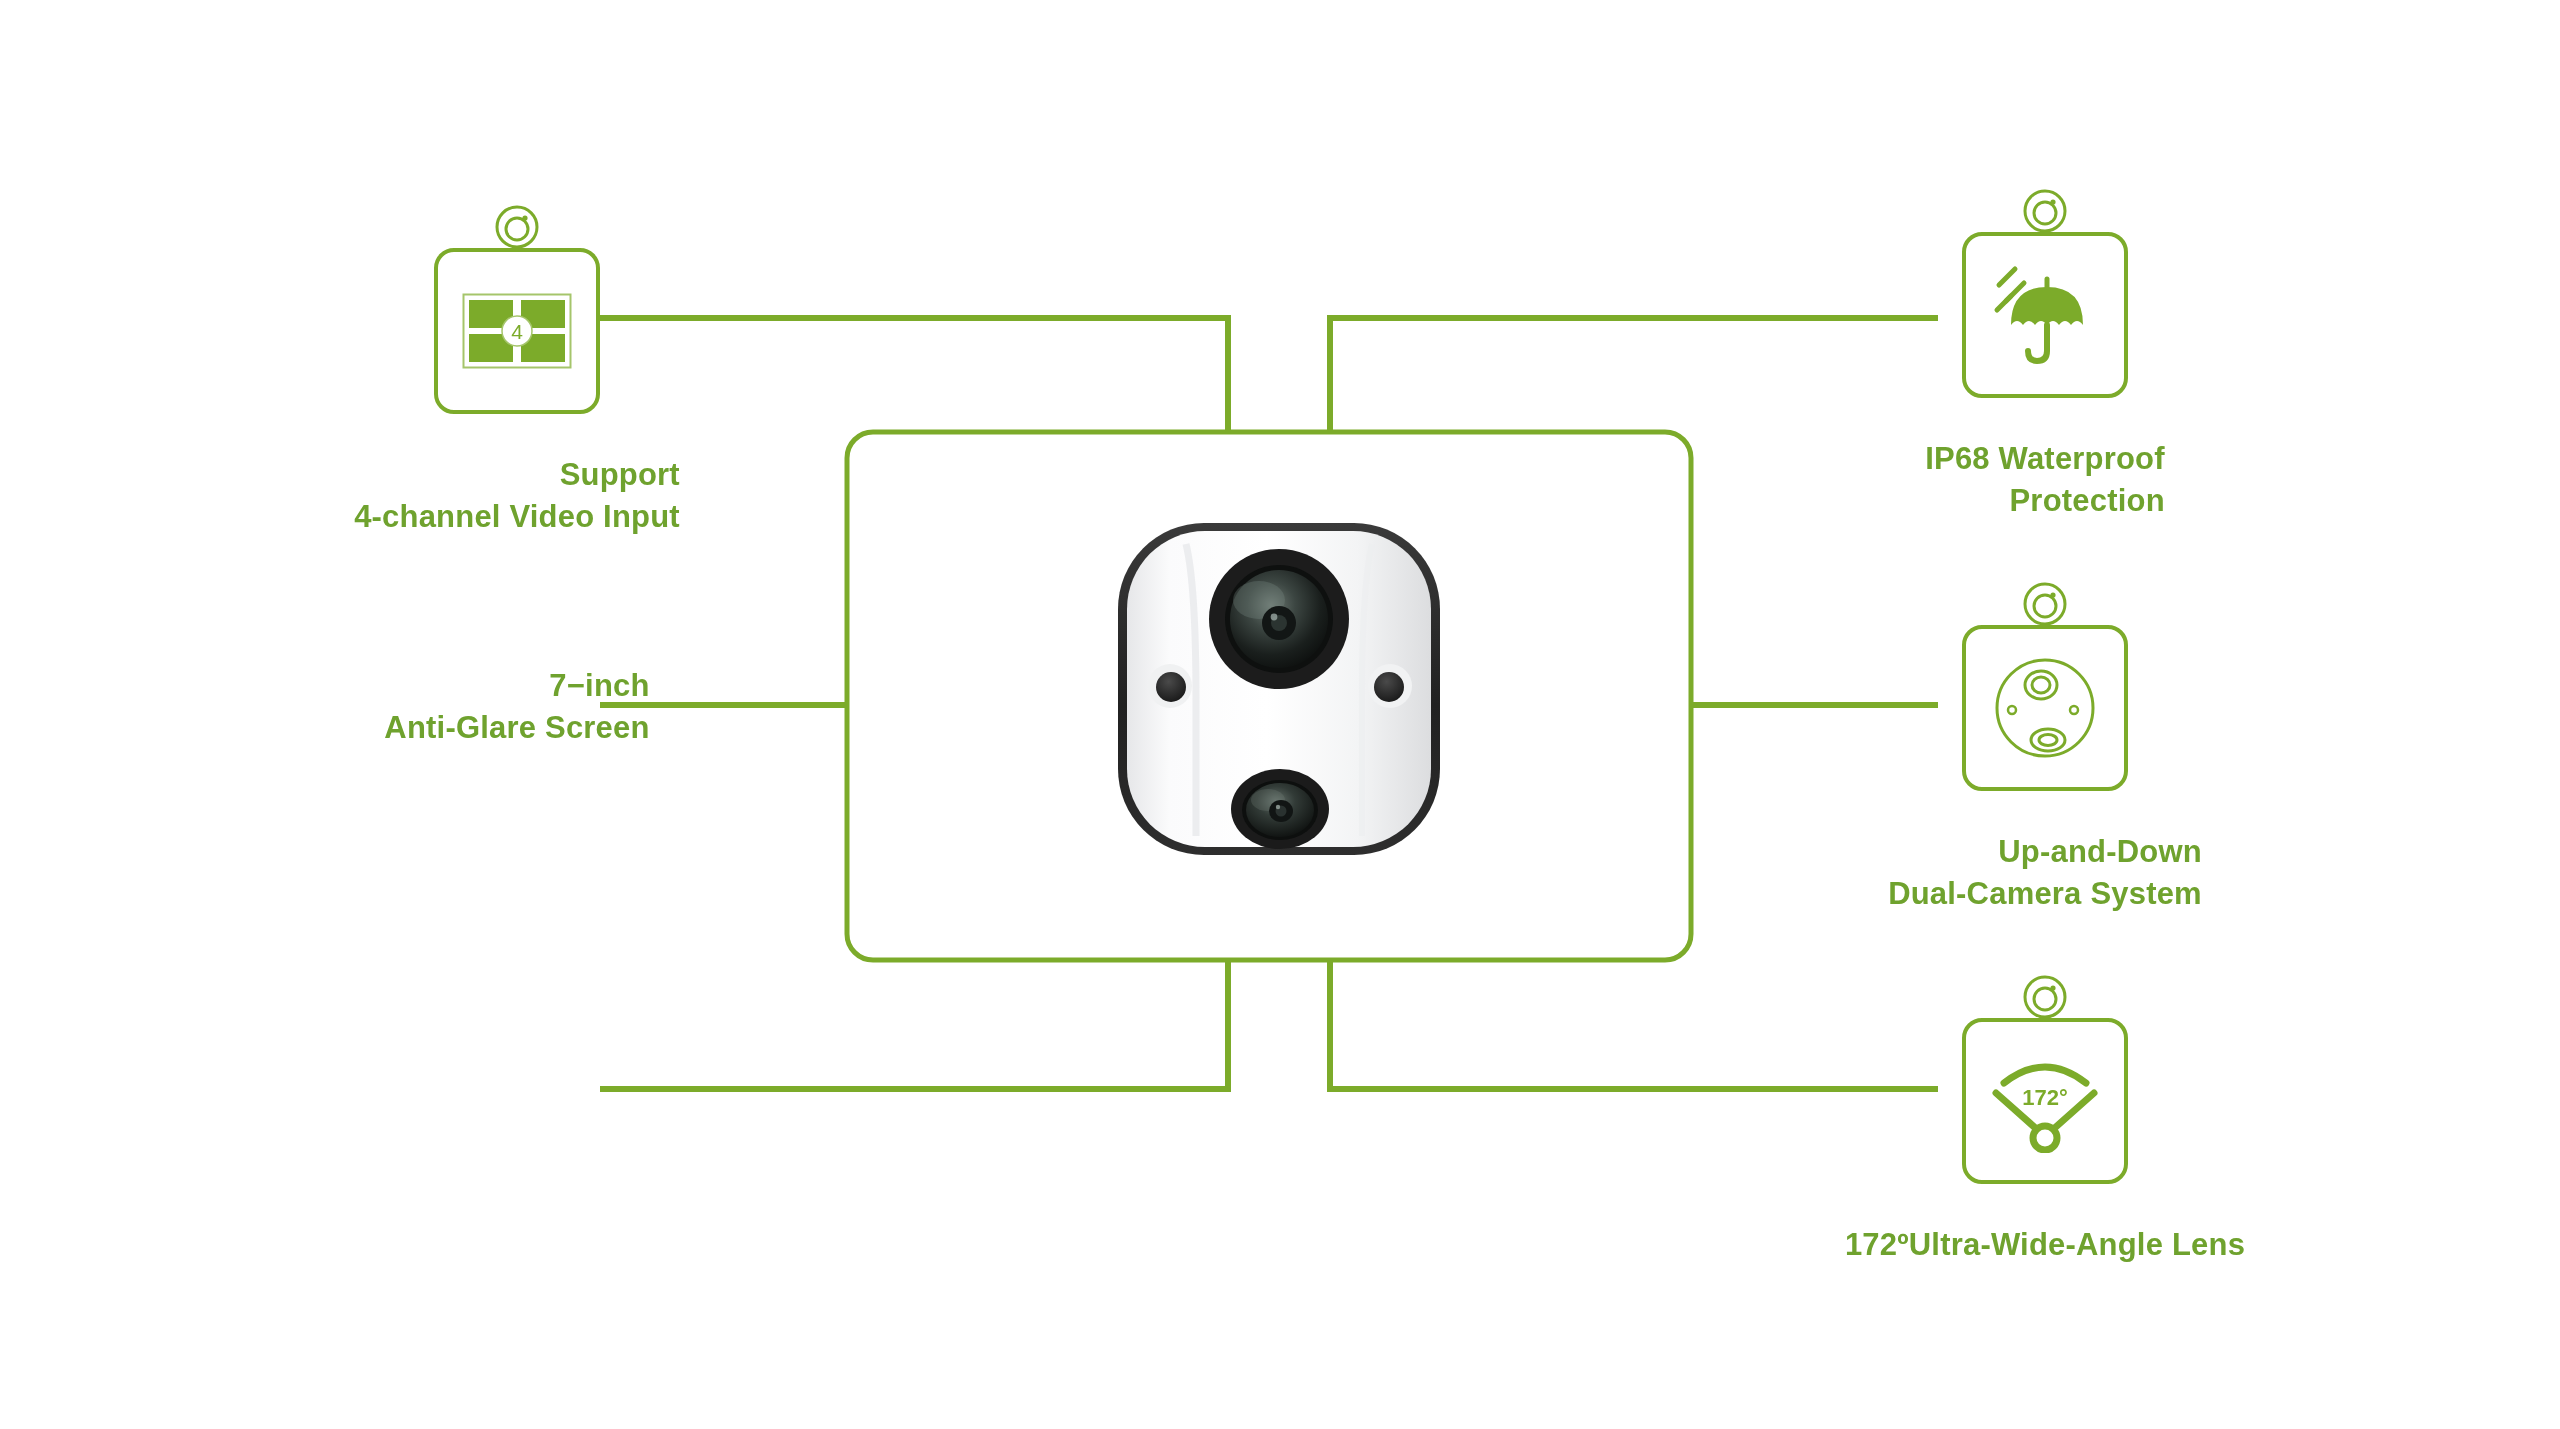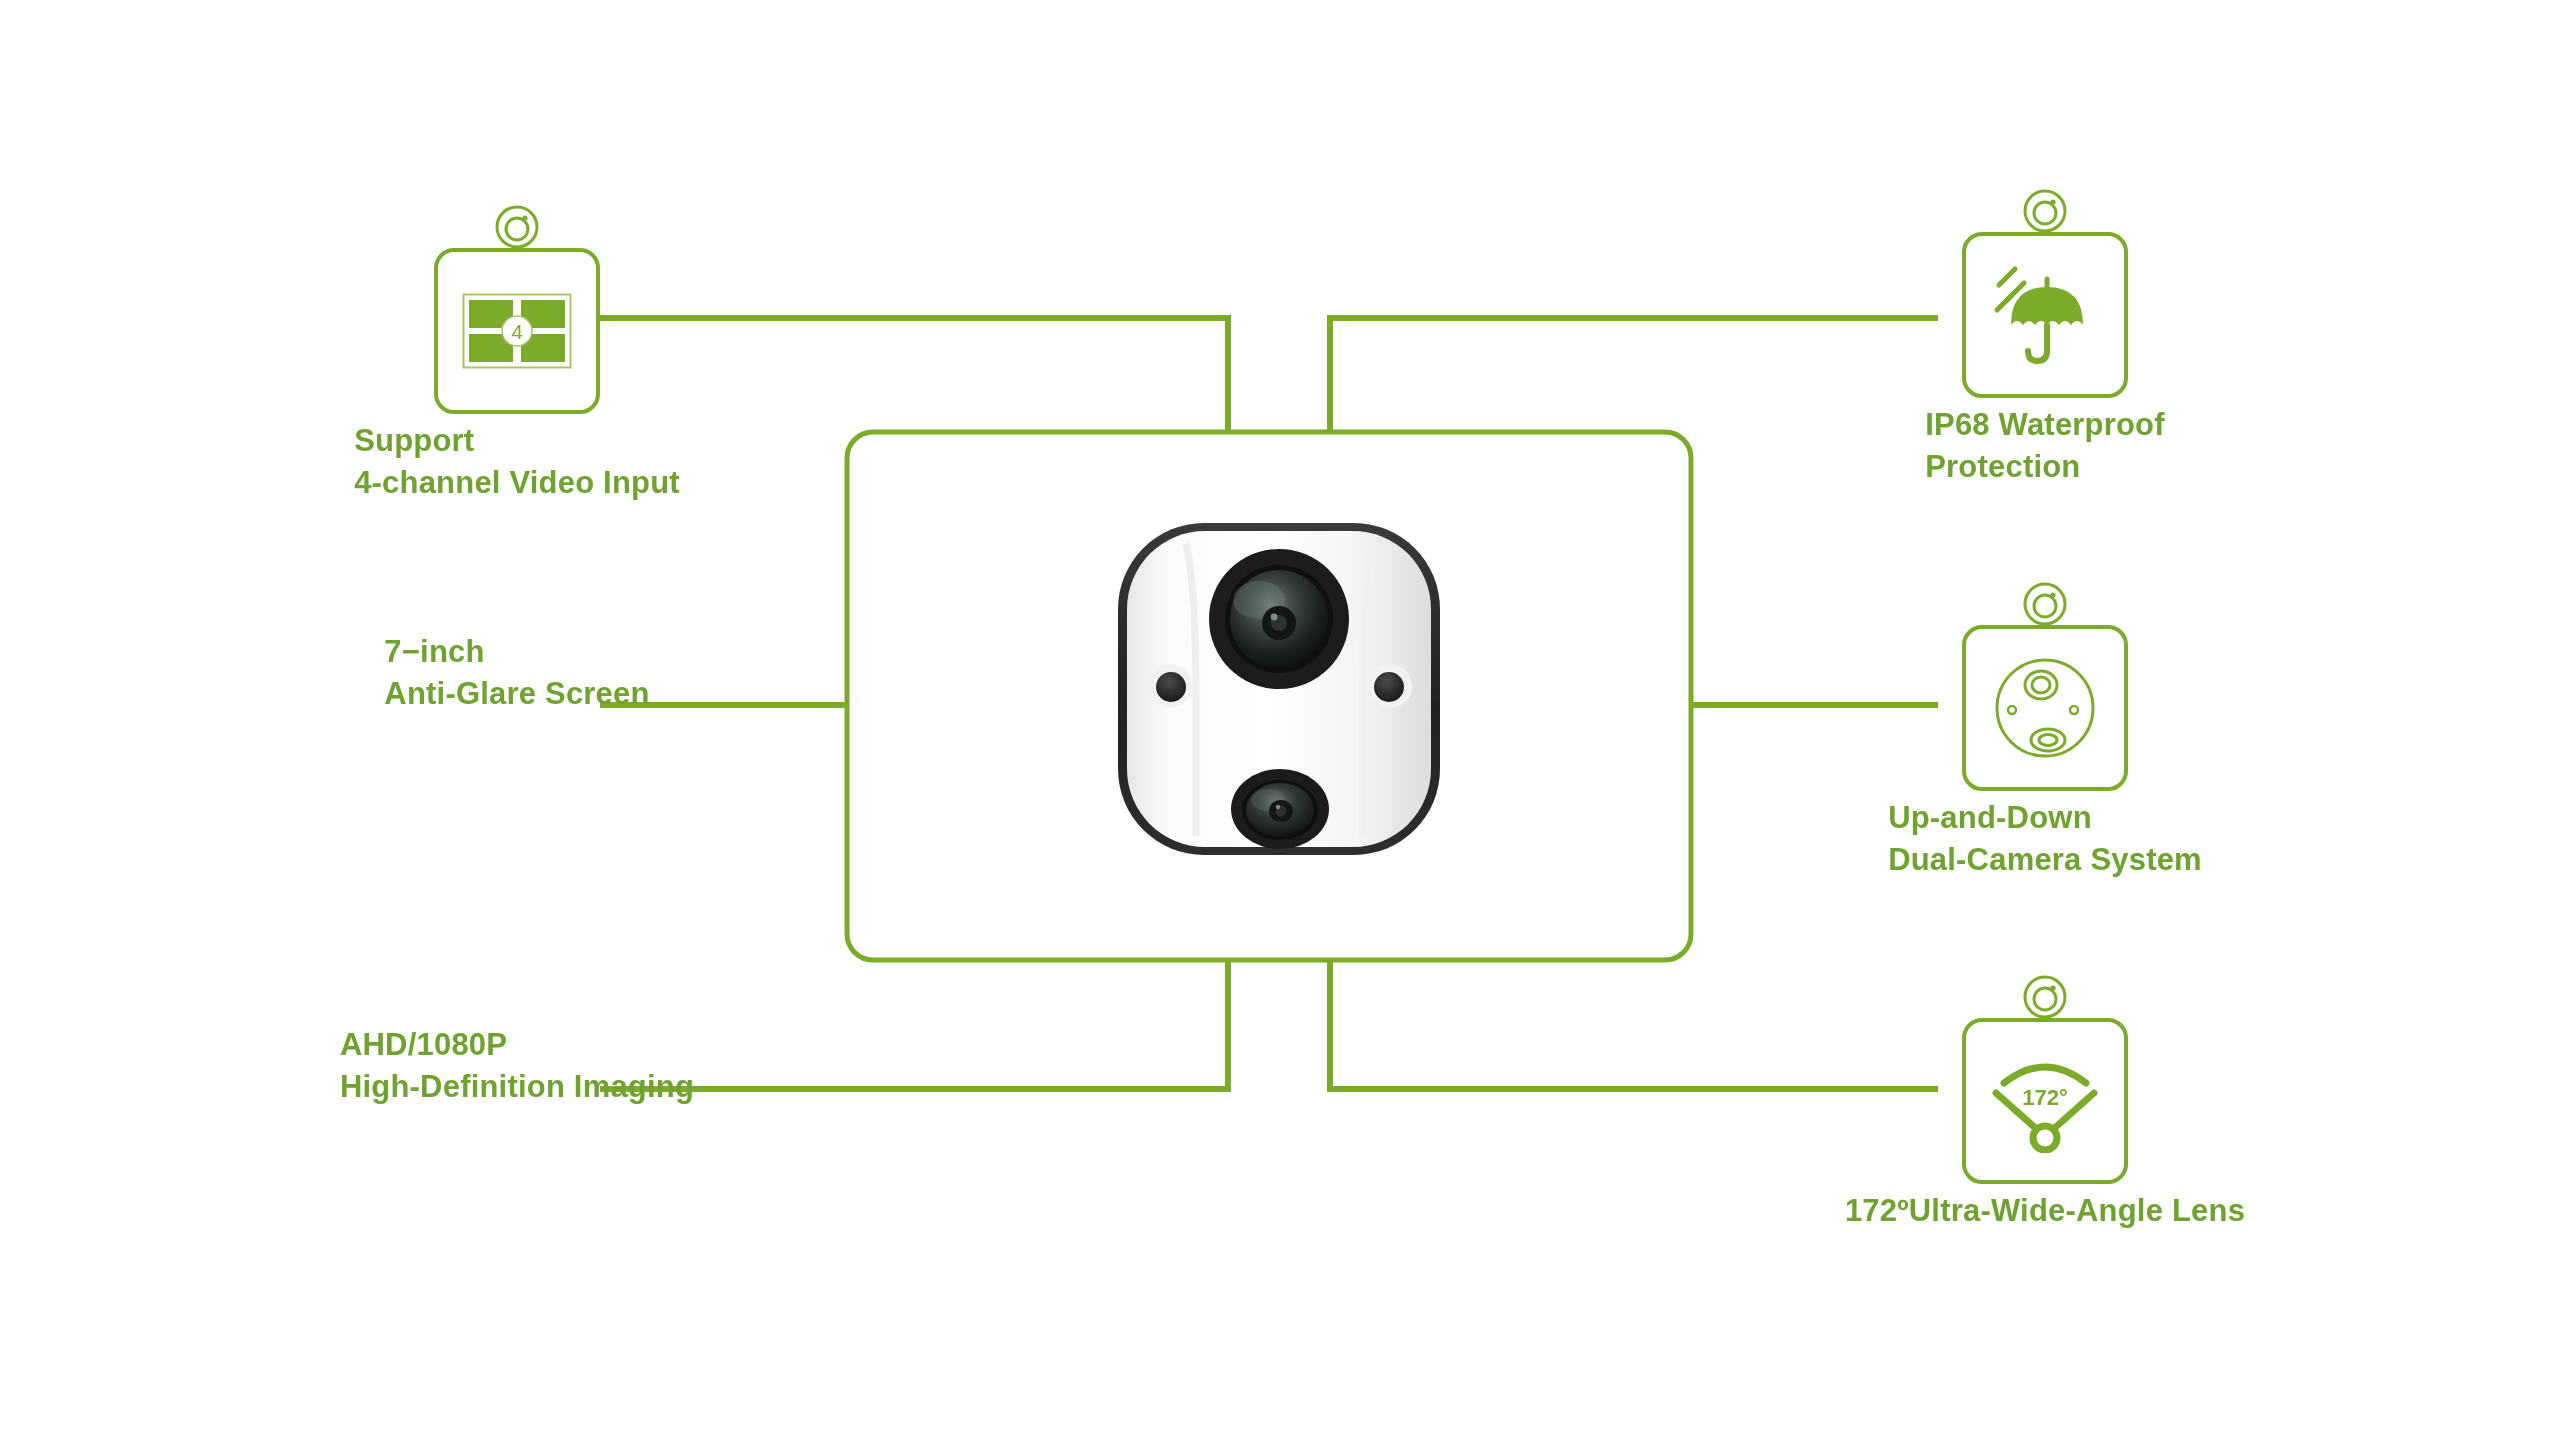--- a/index.html
+++ b/index.html
@@ -61,22 +61,22 @@
     border-radius: 20px;
     background: #ffffff;
     display: flex;
     align-items: center;
     justify-content: center;
   }
   .glyph {
     display: block;
   }
   .caption {
-    margin-top: 6px;
-    text-align: left;
+    margin-top: 40px;
+    text-align: right;
     color: #6FA22E;
     font-size: 31px;
     font-weight: bold;
     line-height: 1.35;
     letter-spacing: 0.2px;
     white-space: nowrap;
   }
   .caption .ln { display: block; }
 
   
@@ -204,24 +204,20 @@
   </div>
 
   <div class="feature" id="feat-screen">
     <div class="caption">
       <span class="ln">7−inch</span>
       <span class="ln">Anti-Glare Screen</span>
     </div>
   </div>
 
   <div class="feature" id="feat-hd">
-    <div class="caption">
-      <span class="ln">AHD/1080P</span>
-      <span class="ln">High-Definition Imaging</span>
-    </div>
   </div>
 
   <div class="feature" id="feat-waterproof">
     <div class="icon-shell">
       <svg class="aperture" viewBox="0 0 50 50">
         <circle cx="25" cy="25" r="20" fill="none" stroke="#7CAB2A" stroke-width="3"></circle>
         <circle cx="25" cy="27" r="11" fill="none" stroke="#7CAB2A" stroke-width="3"></circle>
         <circle cx="33" cy="16" r="2.6" fill="#7CAB2A"></circle>
       </svg>
       <div class="icon-box">

